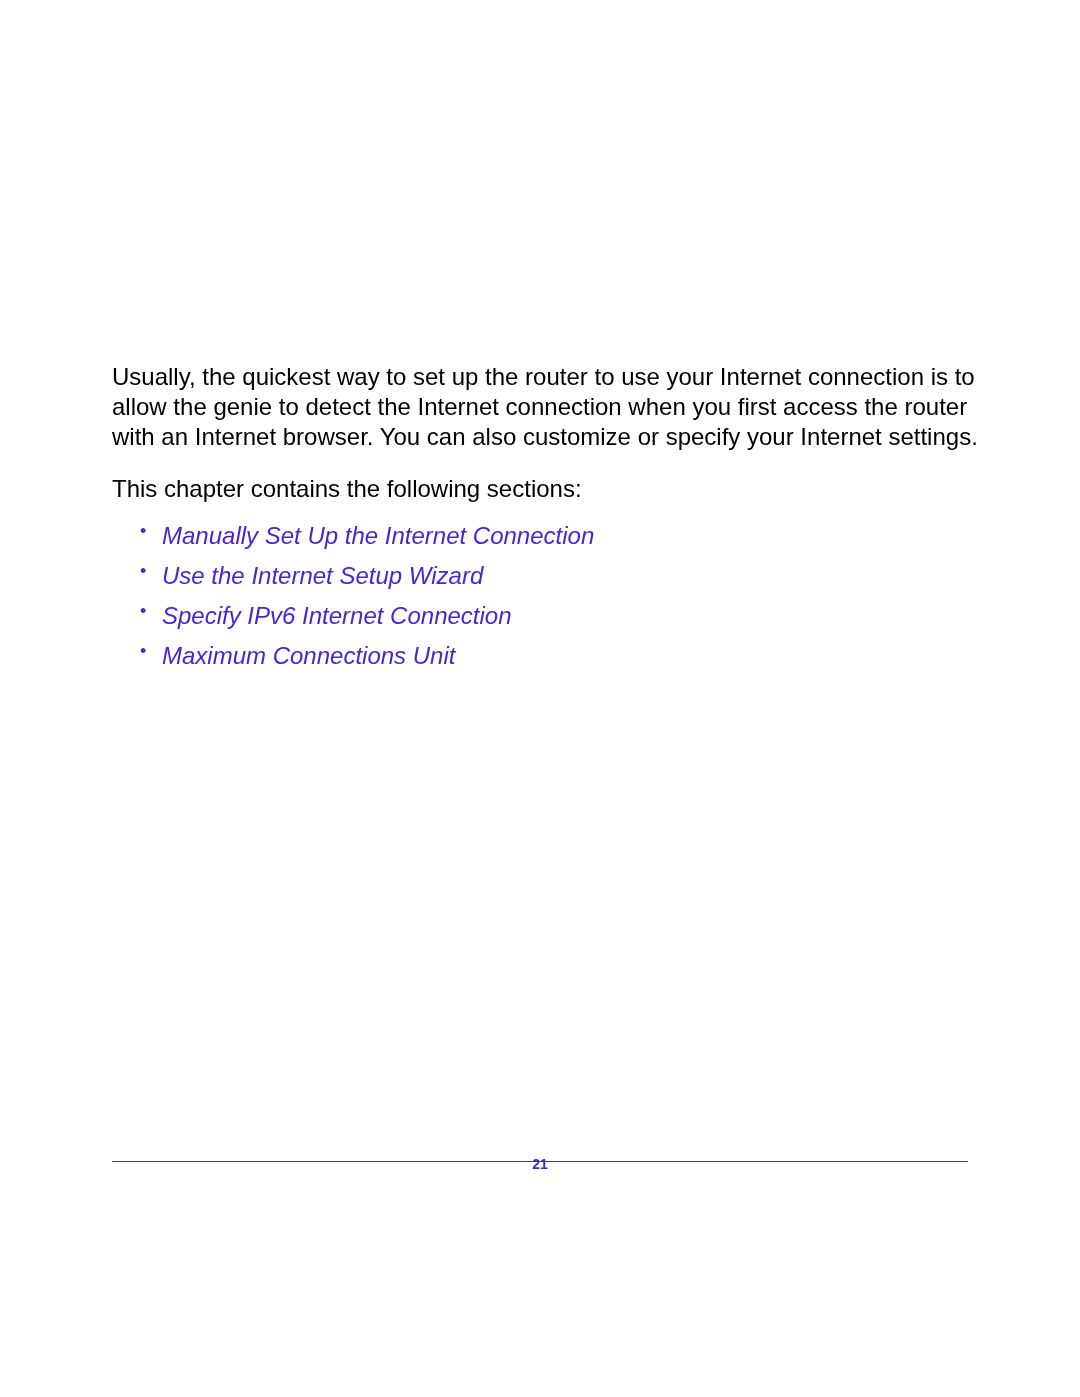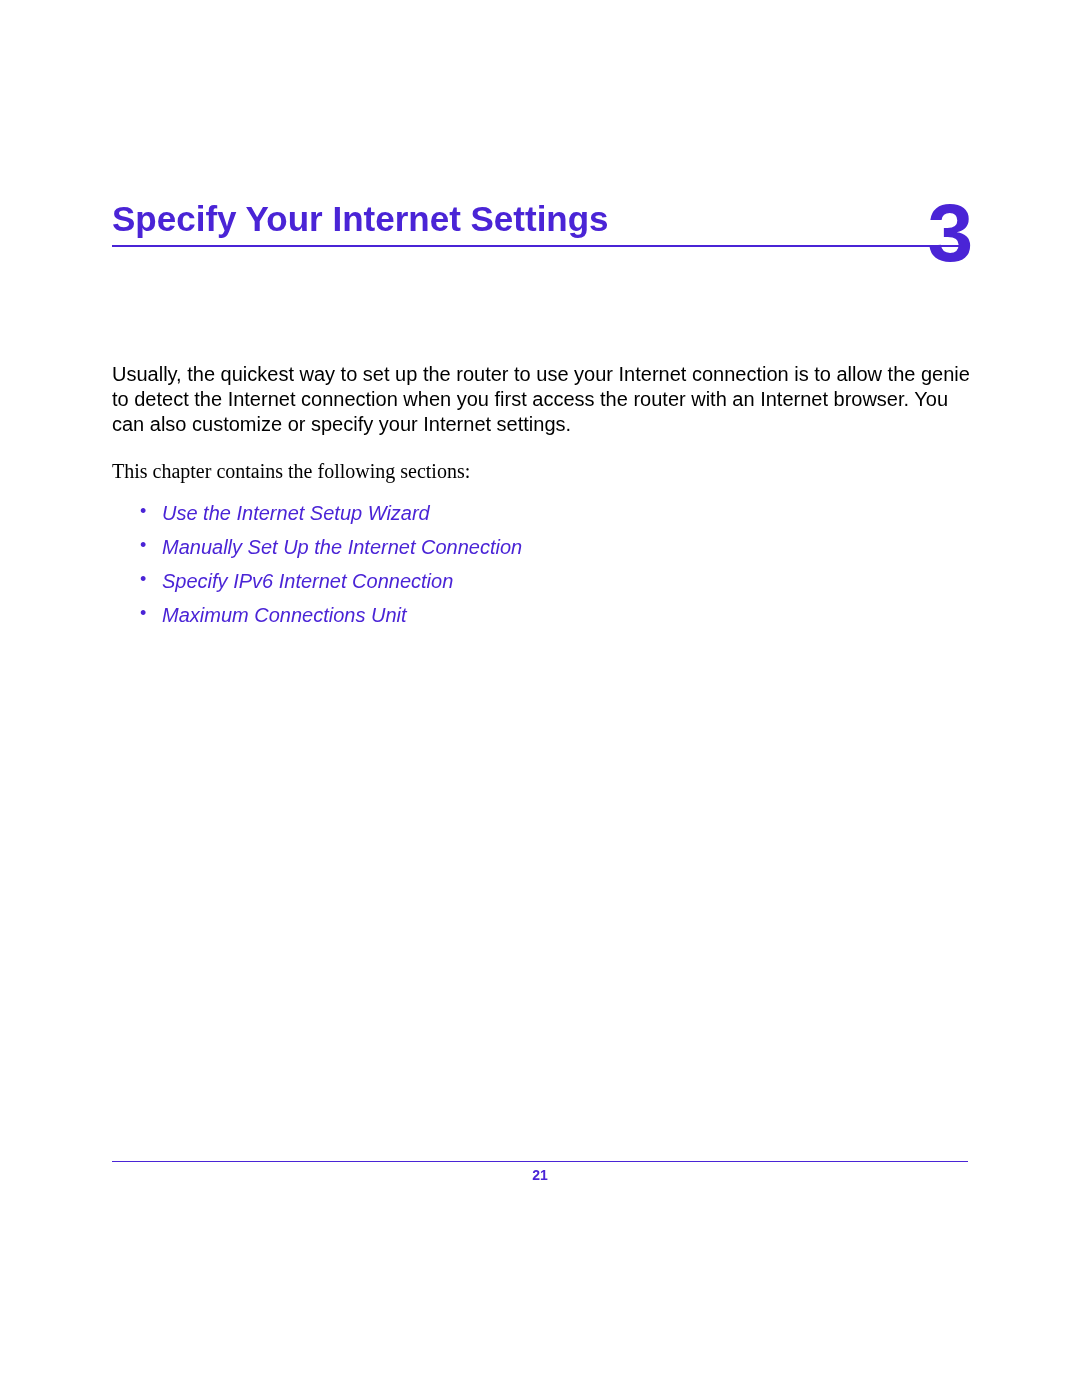--- a/index.html
+++ b/index.html
@@ -50,29 +50,28 @@
     top: -24px;
     font-size: 16px;
     color: #eaeaea;
     letter-spacing: 0.5px;
   }
   .body-area {
     position: absolute;
     left: 112px;
     right: 100px;
     top: 362px;
-    font-size: 20px;
+    font-size: 24px;
     line-height: 1.25;
   }
   .intro {
     margin-bottom: 22px;
   }
   .lead {
     margin-bottom: 14px;
-    font-family: Liberation Serif, serif;
   }
   .section-list {
     list-style: none;
     padding: 0;
     margin: 0 0 0 28px;
   }
   .section-list li {
     position: relative;
     padding-left: 22px;
     margin: 4px 0;
@@ -97,49 +96,42 @@
     position: absolute;
     left: 112px;
     right: 112px;
     bottom: 235px;
     border-top: 1px solid #4a24d6;
   }
   .page-number {
     position: absolute;
     left: 0;
     right: 0;
-    bottom: 214px;
+    bottom: 225px;
     text-align: center;
     color: #4a24d6;
     font-size: 14px;
     font-weight: bold;
   }
 </style>
 </head>
 <body>
 
 <div class="page">
 
-  <div class="header-area">
-    <span class="blurred-subtitle"></span>
-    <div class="title-row">
-      <span class="chapter-title">Specify Your Internet Settings</span>
-    </div>
-    <span class="chapter-number">3</span>
-  </div>
 
   <div class="body-area">
     <div class="intro">Usually, the quickest way to set up the router to use your Internet connection is to allow the genie to detect the Internet connection when you first access the router with an Internet browser. You can also customize or specify your Internet settings.</div>
     <div class="lead">This chapter contains the following sections:</div>
     <ul class="section-list">
       <li>
-        <a class="section-link" href="#">Use the Internet Setup Wizard</a>
+        <a class="section-link" href="#">Manually Set Up the Internet Connection</a>
       </li>
       <li>
-        <a class="section-link" href="#">Manually Set Up the Internet Connection</a>
+        <a class="section-link" href="#">Use the Internet Setup Wizard</a>
       </li>
       <li>
         <a class="section-link" href="#">Specify IPv6 Internet Connection</a>
       </li>
       <li>
         <a class="section-link" href="#">Maximum Connections Unit</a>
       </li>
     </ul>
   </div>
 

